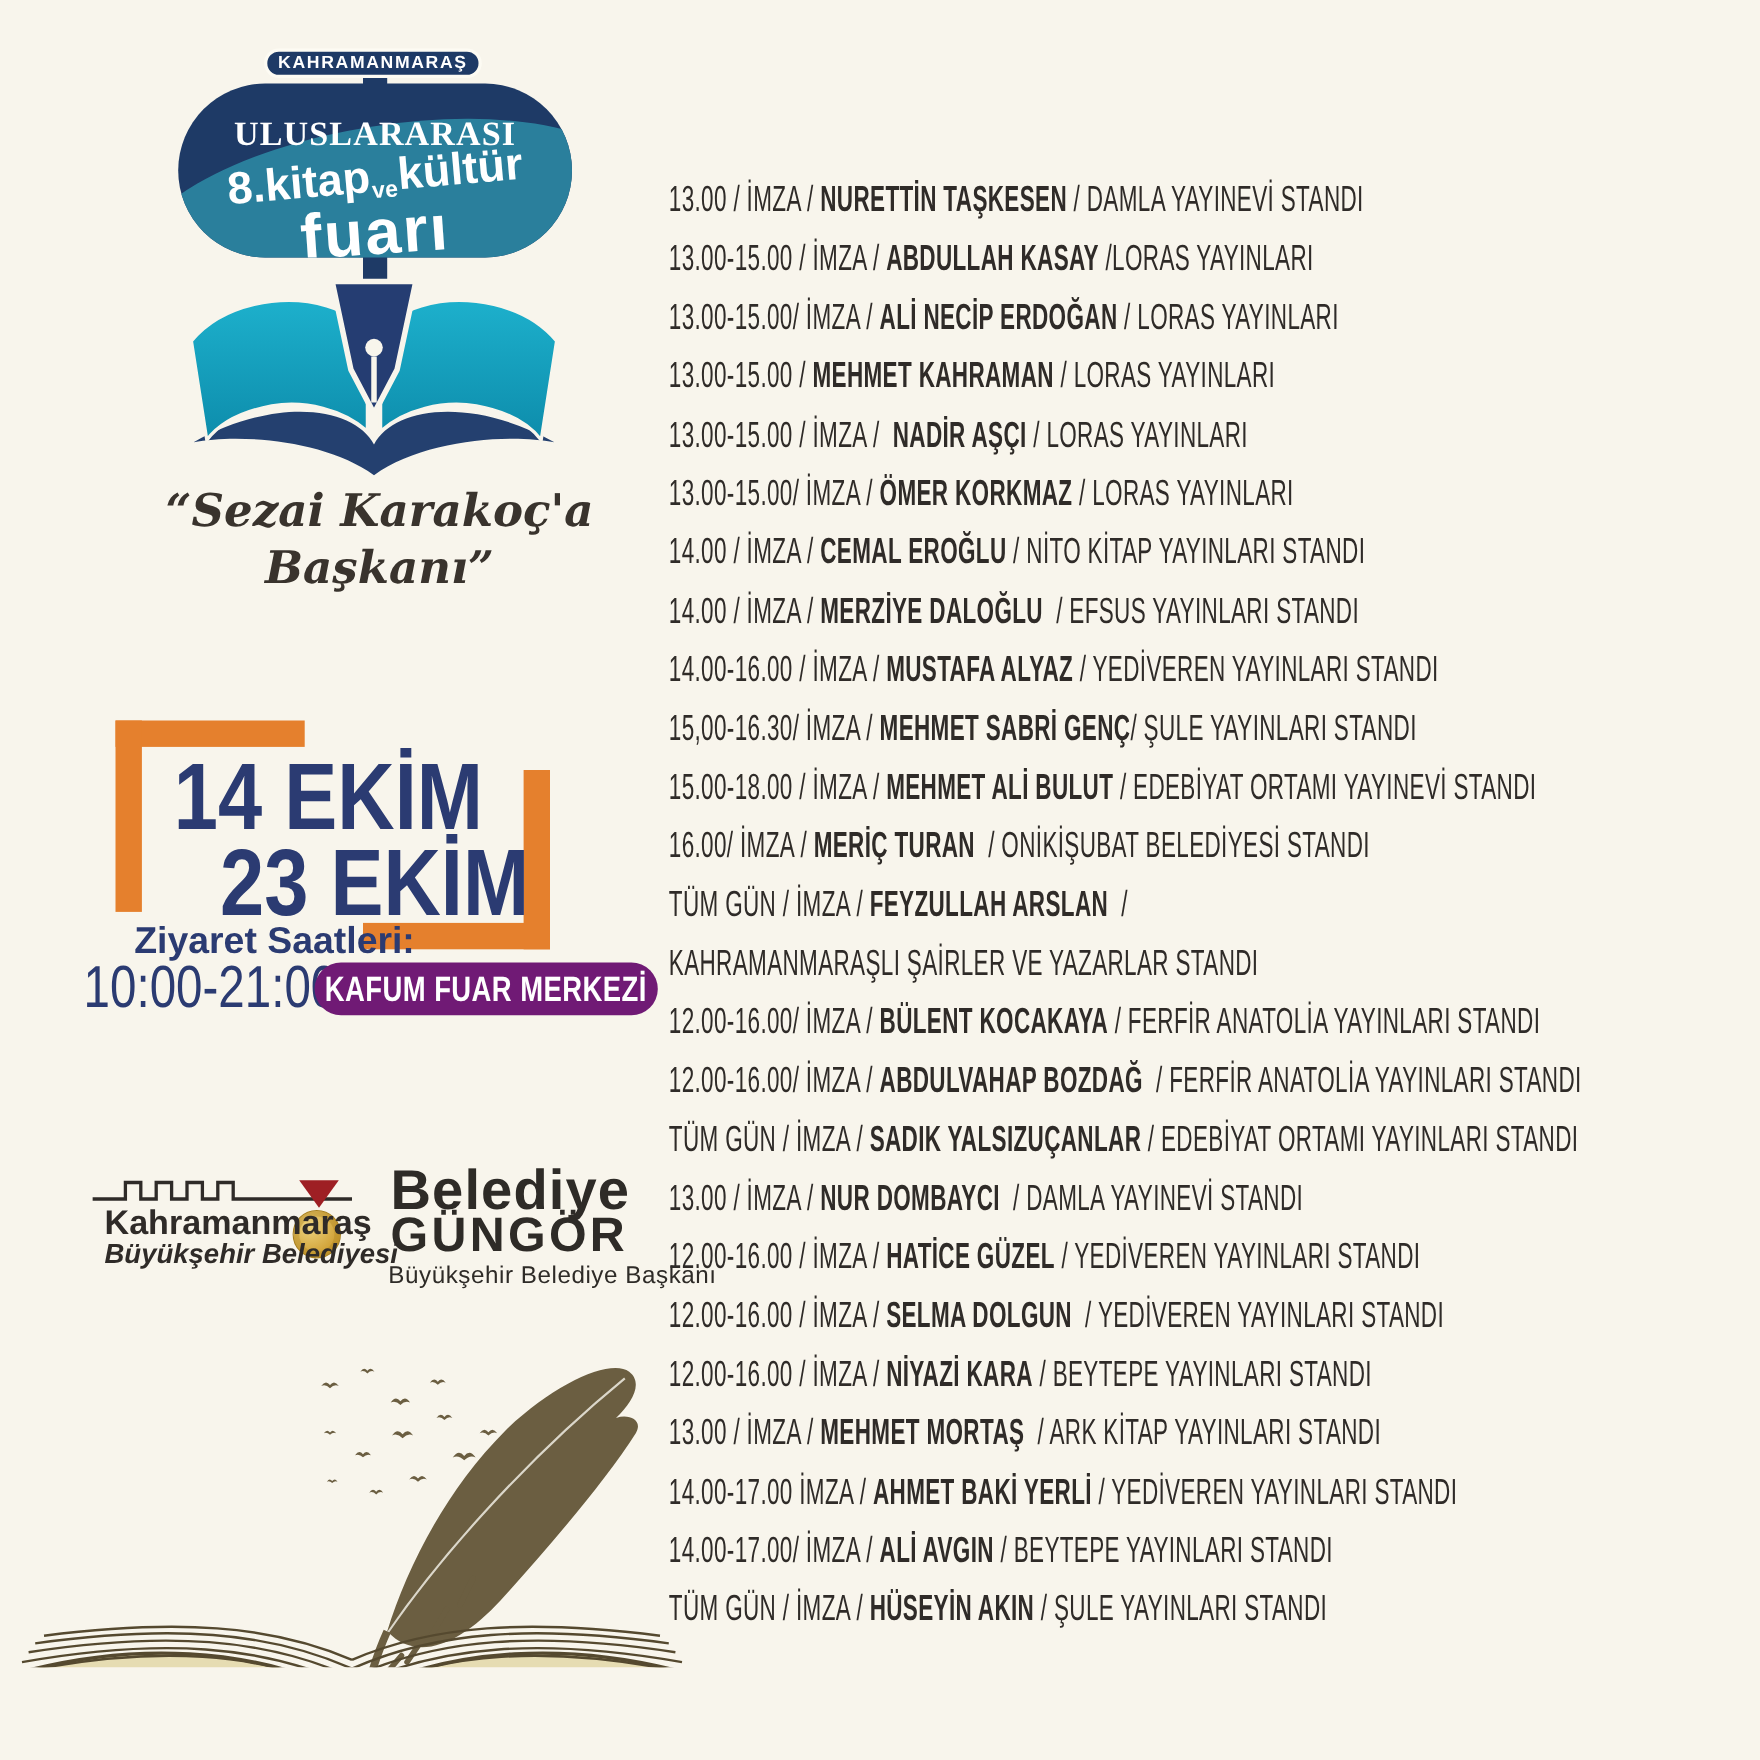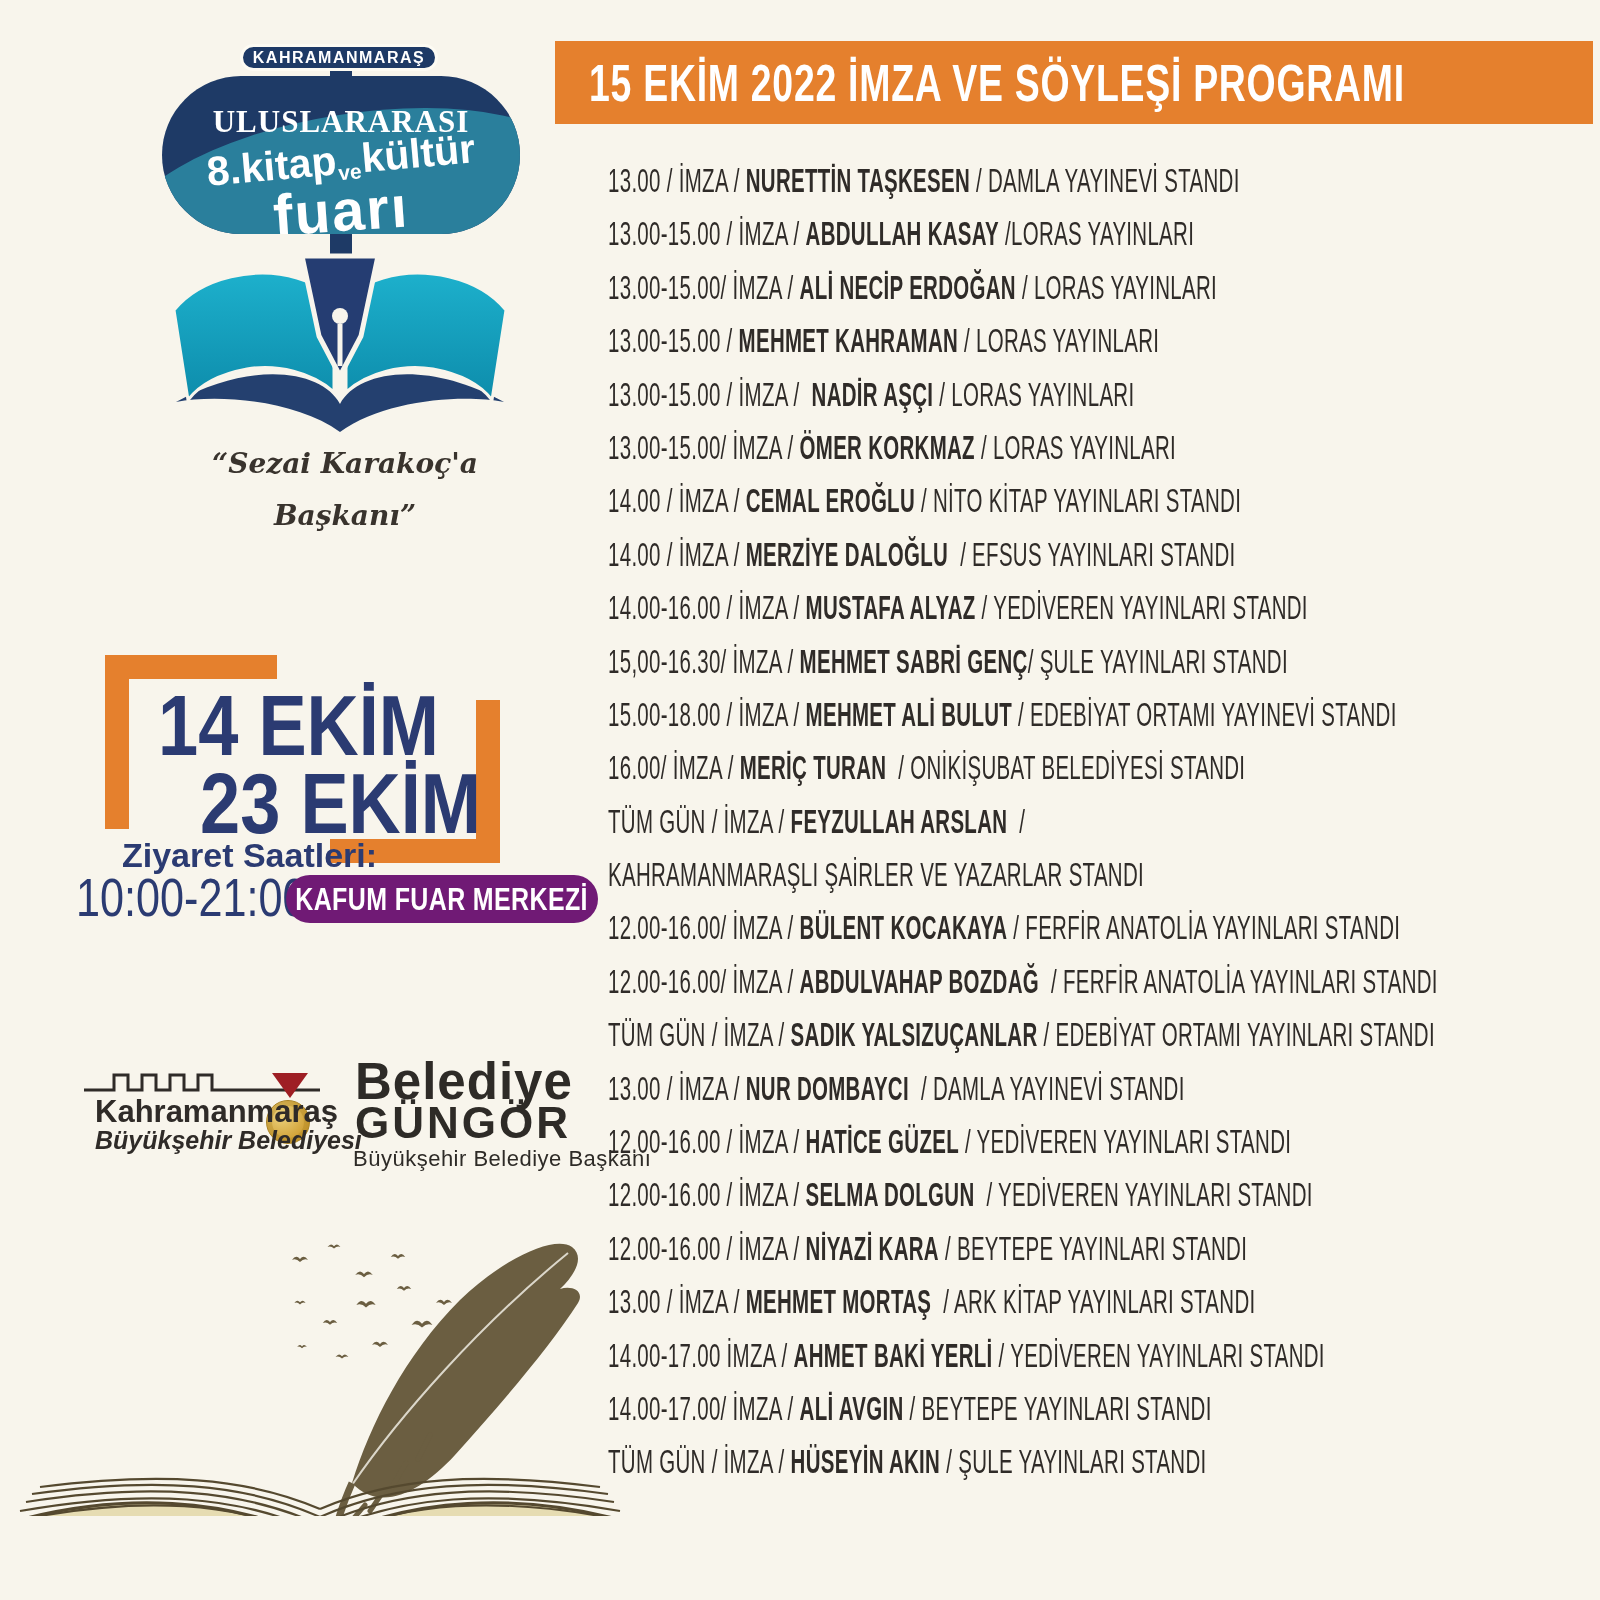--- a/index.html
+++ b/index.html
@@ -41,21 +41,21 @@
     background:#2a7f9c;border-radius:50%;transform:rotate(-9deg);
   }
   .fair-pill .txt{position:relative;z-index:2;text-align:center;color:#fff;padding-top:28px;}
   .logo-l1{font-family:"Liberation Serif",serif;font-weight:bold;font-size:31px;letter-spacing:1px;}
   .logo-l2{font-weight:bold;font-size:41px;transform:rotate(-5deg);margin-top:-3px;}
   .logo-l2 .ve{font-size:21px;vertical-align:-6px;margin:0 1px;}
   .logo-l3{font-weight:bold;font-size:58px;line-height:52px;transform:rotate(-4deg);letter-spacing:2px;}
   .tribute{
     position:absolute;left:150px;top:438px;width:390px;text-align:center;
     font-family:"DejaVu Serif",serif;font-style:italic;font-weight:bold;
-    font-size:28px;line-height:52px;color:#39332d;
+    font-size:41px;line-height:52px;color:#39332d;
   }
   
   .bracket-tl{position:absolute;left:105px;top:655px;width:148px;height:150px;
     border-left:24px solid #e5802d;border-top:24px solid #e5802d;}
   .bracket-br{position:absolute;left:330px;top:700px;width:146px;height:139px;
     border-right:24px solid #e5802d;border-bottom:24px solid #e5802d;}
   .date-big{position:absolute;font-size:86px;font-weight:bold;color:#2b3b72;
     white-space:nowrap;transform:scaleX(0.84);transform-origin:left top;line-height:1;}
   .date-start{left:158px;top:682px;}
   .date-end{left:200px;top:760px;}
@@ -190,23 +190,20 @@
         <path d="M320,336 C400,296 500,290 626,316"></path>
         <path d="M320,328 C400,290 495,284 620,306"></path>
         <path d="M320,320 C398,284 490,278 614,297"></path>
         <path d="M320,312 C396,278 485,272 608,289"></path>
         <path d="M320,304 C394,272 480,267 600,282"></path>
         <path d="M320,336 L320,395"></path>
       </g>
     </g>
   </svg>
 
-  <div class="program-header">
-    <h1>15 EKİM 2022 İMZA VE SÖYLEŞİ PROGRAMI</h1>
-  </div>
 
   <div class="program-list" id="program-list">
       <div class="program-line"><span>13.00 / İMZA / </span><span class="bold">NURETTİN TAŞKESEN</span><span> / DAMLA YAYINEVİ STANDI</span></div>
       <div class="program-line"><span>13.00-15.00 / İMZA / </span><span class="bold">ABDULLAH KASAY</span><span> /LORAS YAYINLARI</span></div>
       <div class="program-line"><span>13.00-15.00/ İMZA / </span><span class="bold">ALİ NECİP ERDOĞAN</span><span> / LORAS YAYINLARI</span></div>
       <div class="program-line"><span>13.00-15.00 / </span><span class="bold">MEHMET KAHRAMAN</span><span> / LORAS YAYINLARI</span></div>
       <div class="program-line"><span>13.00-15.00 / İMZA /  </span><span class="bold">NADİR AŞÇI</span><span> / LORAS YAYINLARI</span></div>
       <div class="program-line"><span>13.00-15.00/ İMZA / </span><span class="bold">ÖMER KORKMAZ</span><span> / LORAS YAYINLARI</span></div>
       <div class="program-line"><span>14.00 / İMZA / </span><span class="bold">CEMAL EROĞLU</span><span> / NİTO KİTAP YAYINLARI STANDI</span></div>
       <div class="program-line"><span>14.00 / İMZA / </span><span class="bold">MERZİYE DALOĞLU</span><span>  / EFSUS YAYINLARI STANDI</span></div>

